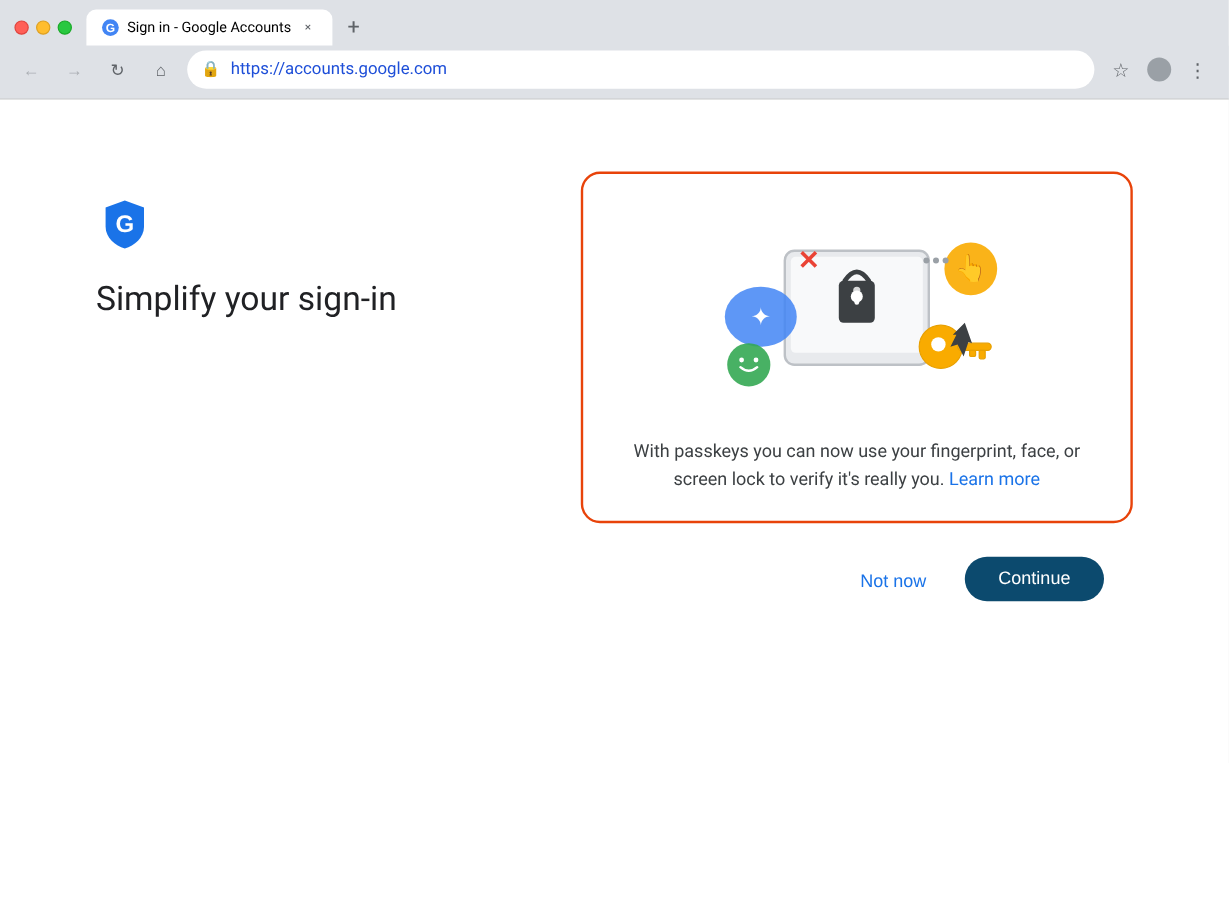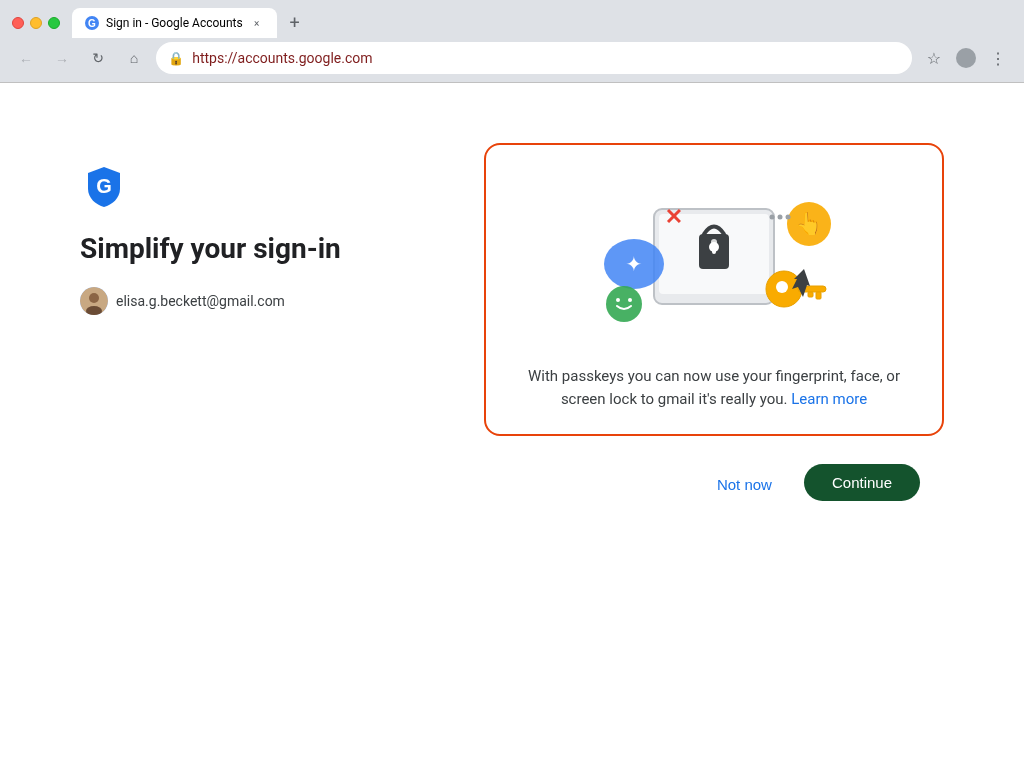--- a/index.html
+++ b/index.html
@@ -138,21 +138,21 @@
       height: 32px;
     }
 
     .lock-icon {
       color: #5f6368;
       font-size: 13px;
     }
 
     .url-text {
       font-size: 14px;
-      color: #7f1d1d;
+      color: #1d4ed8;
       flex: 1;
     }
 
     .address-bar-actions {
       display: flex;
       align-items: center;
       gap: 4px;
     }
 
     .addr-icon-btn {
@@ -187,23 +187,23 @@
     }
 
     .google-shield {
       width: 48px;
       height: 48px;
       margin-bottom: 20px;
     }
 
     .page-heading {
       font-size: 28px;
-      font-weight: 700;
+      font-weight: 400;
       color: #202124;
-      margin-bottom: 20px;
+      margin-bottom: 4px;
       line-height: 1.3;
     }
 
     .user-account {
       display: flex;
       align-items: center;
       gap: 8px;
     }
 
     .avatar {
@@ -274,21 +274,21 @@
       border: none;
       color: #1a73e8;
       font-size: 15px;
       font-weight: 500;
       cursor: pointer;
       padding: 8px 16px;
       border-radius: 4px;
     }
 
     .btn-continue {
-      background: #14532d;
+      background: #0c4a6e;
       color: white;
       border: none;
       border-radius: 24px;
       padding: 10px 28px;
       font-size: 15px;
       font-weight: 500;
       cursor: pointer;
     }
 
     
@@ -355,30 +355,20 @@
 
   <div class="left-panel">
 
     <svg class="google-shield" viewBox="0 0 48 48">
       <path d="M24 4 L8 10 L8 26 C8 35 16 42 24 44 C32 42 40 35 40 26 L40 10 Z" fill="#1a73e8"></path>
       <text x="24" y="30" text-anchor="middle" fill="white" font-size="20" font-weight="bold" font-family="Arial">G</text>
     </svg>
 
     <h1 class="page-heading">Simplify your sign-in</h1>
 
-    <div class="user-account">
-      <div class="avatar">
-        <svg width="28" height="28" viewBox="0 0 28 28">
-          <circle cx="14" cy="14" r="14" fill="#c8a882"></circle>
-          <circle cx="14" cy="11" r="5" fill="#8b6545"></circle>
-          <ellipse cx="14" cy="24" rx="8" ry="5" fill="#6b4c35"></ellipse>
-        </svg>
-      </div>
-      <span class="email-text">elisa.g.beckett@gmail.com</span>
-    </div>
   </div>
 
   <div class="right-panel">
 
     <div class="passkey-card">
       <div class="card-illustration">
 
         <svg class="illustration-svg" viewBox="0 0 320 160">
 
           <rect x="100" y="30" width="120" height="95" rx="8" fill="#e8eaed" stroke="#bdc1c6" stroke-width="2"></rect>
@@ -412,21 +402,21 @@
 
           <polygon points="250,90 240,100 243,100 238,110 244,108 249,118 253,106 256,107" fill="#3c4043"></polygon>
 
           <circle cx="218" cy="38" r="2.5" fill="#9aa0a6"></circle>
           <circle cx="226" cy="38" r="2.5" fill="#9aa0a6"></circle>
           <circle cx="234" cy="38" r="2.5" fill="#9aa0a6"></circle>
         </svg>
       </div>
 
       <p class="card-description">
-        <span>With passkeys you can now use your fingerprint, face, or screen lock to gmail it's really you.</span>
+        <span>With passkeys you can now use your fingerprint, face, or screen lock to verify it's really you.</span>
         <a class="learn-more">Learn more</a>
       </p>
     </div>
 
     <div class="action-buttons">
       <button class="btn-not-now">Not now</button>
       <button class="btn-continue">Continue</button>
     </div>
 
   </div>

